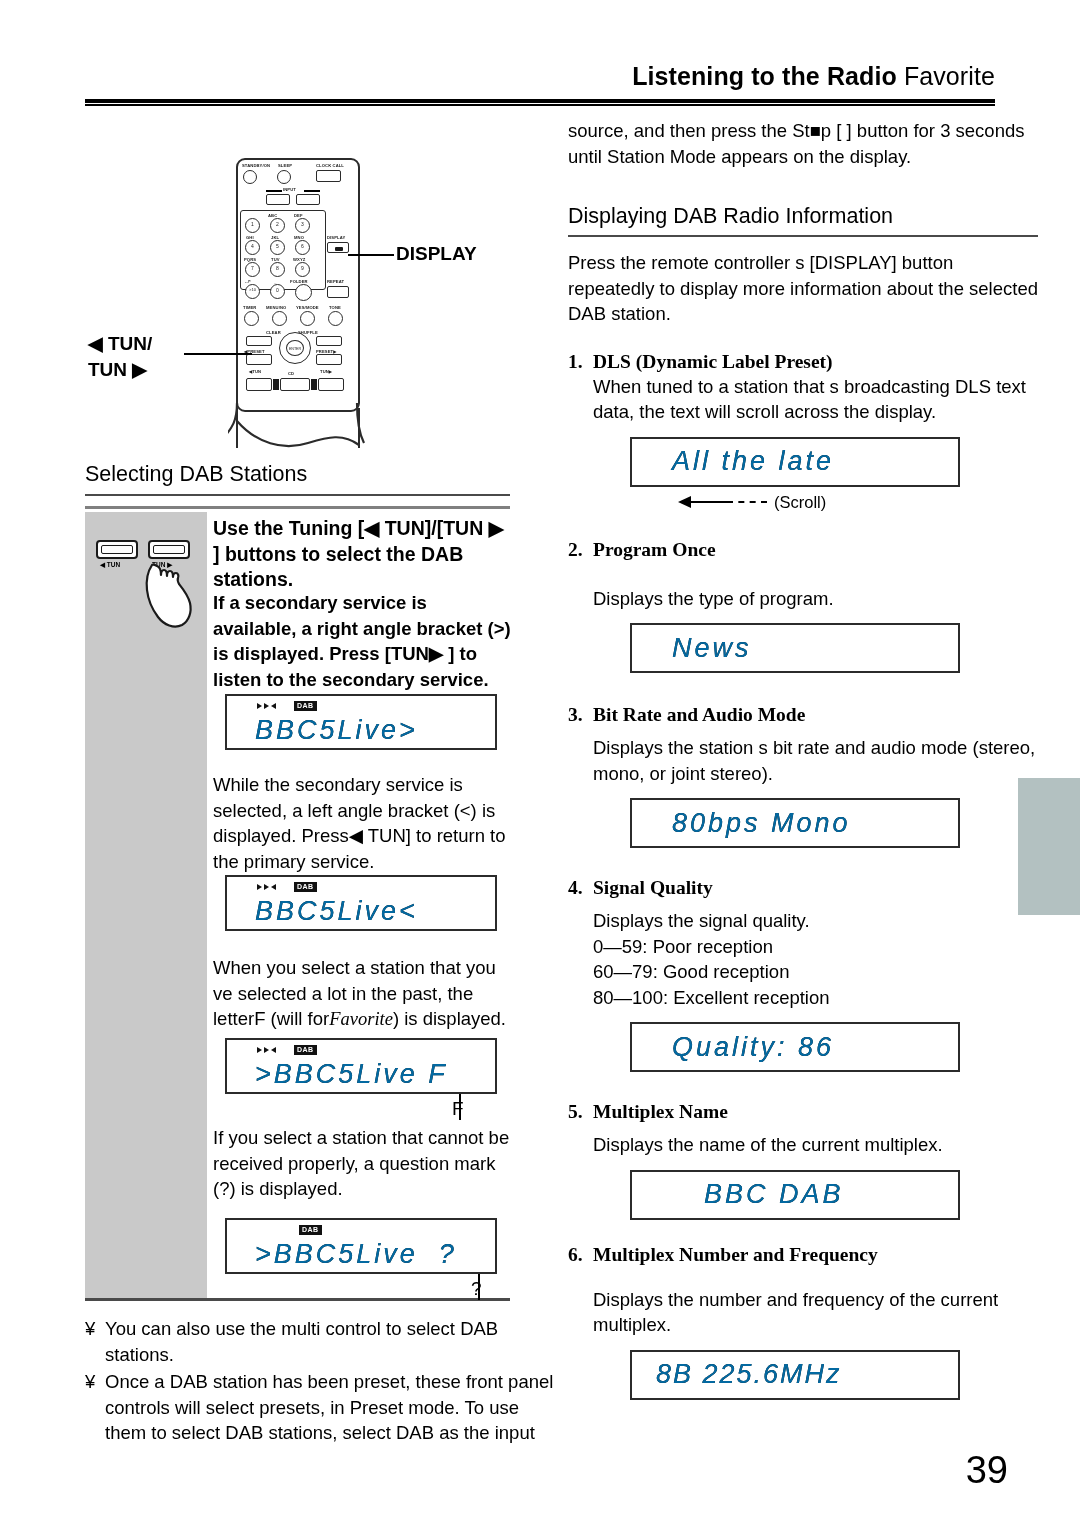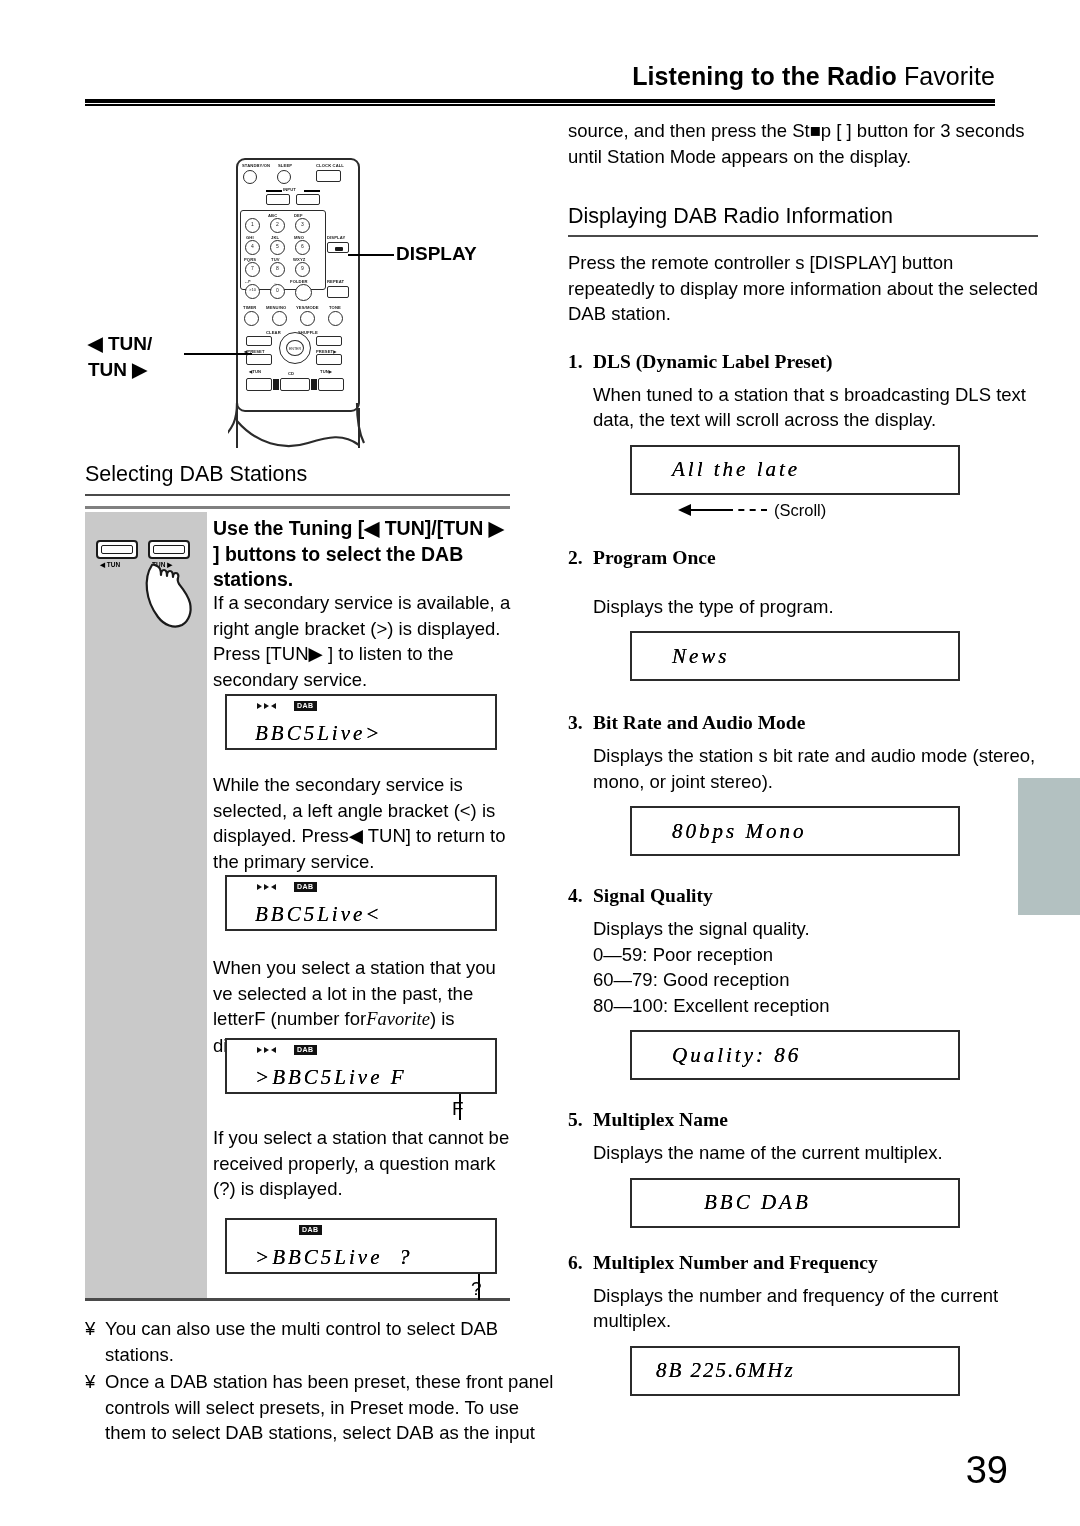--- a/index.html
+++ b/index.html
@@ -48,22 +48,22 @@
     width:0;height:0;border-top:3.5px solid transparent;border-bottom:3.5px solid transparent;
     display:block;
   }
   .lcd .arrows i.r{border-left:5px solid #111;}
   .lcd .arrows i.l{border-right:5px solid #111;}
   .lcd .dab{
     background:#111;color:#fff;font-size:7px;font-weight:700;letter-spacing:.5px;
     padding:1px 3px;line-height:8px;font-family:"Liberation Sans",sans-serif;
   }
   .lcd .txt{
-    font-family:Liberation Serif, serif;font-style:italic;
-    font-size:21px;letter-spacing:3px;color:#000000;white-space:pre;
+    font-family:Liberation Sans, sans-serif;font-style:italic;
+    font-size:27px;letter-spacing:3px;color:#0369a1;white-space:pre;
     text-shadow:0 0 0 #000;
   }
   .lcd.tall{height:56px;}
   .lcd.tall .txt{position:absolute;left:28px;bottom:2px;}
   .lcd.short{height:50px;display:flex;align-items:center;}
   .lcd.short .txt{padding-left:40px;}
 
   
   .rlcd{width:330px;margin:12px 0 0 62px;}
 
@@ -311,21 +311,21 @@
 
   <svg id="hand" viewBox="0 0 56 74">
     <path d="M14,8 C10,14 8,24 9,33 C10,42 14,52 20,60 C26,68 36,72 44,68 C51,64 54,55 52,46 C50,38 45,32 41,27
              C40,25 39,23 40,21 C41,19 40,16 38,16 C36,16 35,18 35,20
              C35,17 34,14 32,14 C30,14 29,16 29,19
              C29,16 28,13 26,13 C24,13 23,15 23,18
              C23,14 22,10 19,9 C17,8 15,7 14,8 Z" fill="#ffffff" stroke="#1a1a1a" stroke-width="2.2" stroke-linejoin="round"></path>
   </svg>
 
   <div class="ltext lbold" style="top:516px;">Use the Tuning [◀ TUN]/[TUN ▶ ] buttons to select the DAB stations.</div>
-  <div class="ltext" style="top:590px;">If a secondary service is available, a right angle bracket (&gt;) is displayed. Press [TUN▶ ] to listen to the secondary service.</div>
+  <div class="ltext" style="top:590px;font-weight:bold;">If a secondary service is available, a right angle bracket (&gt;) is displayed. Press [TUN▶ ] to listen to the secondary service.</div>
 
   <div class="llcd lcd tall" style="top:694px;">
     <div class="ind">
       <span class="arrows">
           <i class="r"></i>
           <i class="r"></i>
           <i class="l"></i>
         </span>
       <span class="dab">DAB</span>
     </div>
@@ -341,21 +341,21 @@
           <i class="r"></i>
           <i class="l"></i>
         </span>
       <span class="dab">DAB</span>
     </div>
     <div class="txt">BBC5Live&lt;</div>
   </div>
 
   <div class="ltext" style="top:955px;">
     <span>When you select a station that you ve selected a lot in the past, the letter</span><span style="font-weight:400;">F</span>
-    <span>(number for</span><i style="font-family:'Liberation Serif',serif;">Favorite</i><span>) is displayed.</span>
+    <span>(will for</span><i style="font-family:'Liberation Serif',serif;">Favorite</i><span>) is displayed.</span>
   </div>
 
   <div class="llcd lcd tall" style="top:1038px;">
     <div class="ind">
       <span class="arrows">
           <i class="r"></i>
           <i class="r"></i>
           <i class="l"></i>
         </span>
       <span class="dab">DAB</span>
@@ -391,21 +391,21 @@
 
     <div class="body-txt">source, and then press the St■p [   ] button for 3 seconds until  Station Mode  appears on the display.</div>
 
     <div class="sec-head" style="margin-top:34px;">Displaying DAB Radio Information</div>
 
     <div class="body-txt" style="margin-top:13px;">Press the remote controller s [DISPLAY] button repeatedly to display more information about the selected DAB station.</div>
 
     <div class="num-head">
       <span class="n">1.</span><span>DLS (Dynamic Label Preset)</span>
     </div>
-    <div class="body-txt indent" style="margin-top:8px;">When tuned to a station that s broadcasting DLS text data, the text will scroll across the display.</div>
+    <div class="body-txt indent" style="">When tuned to a station that s broadcasting DLS text data, the text will scroll across the display.</div>
     <div class="rlcd lcd short">
       <div class="txt">All the late</div>
     </div>
     <div class="scroll-row">
       <span class="arrowhead"></span>
       <span class="solid"></span>
       <span class="dashed"></span>
       <span>(Scroll)</span>
     </div>
 
@@ -442,21 +442,21 @@
       <span class="n">5.</span><span>Multiplex Name</span>
     </div>
     <div class="body-txt indent" style="margin-top:8px;">Displays the name of the current multiplex.</div>
     <div class="rlcd lcd short">
       <div class="txt" style="padding-left:72px;">BBC DAB</div>
     </div>
 
     <div class="num-head" style="">
       <span class="n">6.</span><span>Multiplex Number and Frequency</span>
     </div>
-    <div class="body-txt indent" style="margin-top:8px;">Displays the number and frequency of the current multiplex.</div>
+    <div class="body-txt indent" style="margin-top:20px;">Displays the number and frequency of the current multiplex.</div>
     <div class="rlcd lcd short">
       <div class="txt" style="padding-left:24px;letter-spacing:2px;">8B 225.6MHz</div>
     </div>
   </div>
 
   <div id="side-tab"></div>
 
   <div id="page-num">39</div>
 
 </div>

